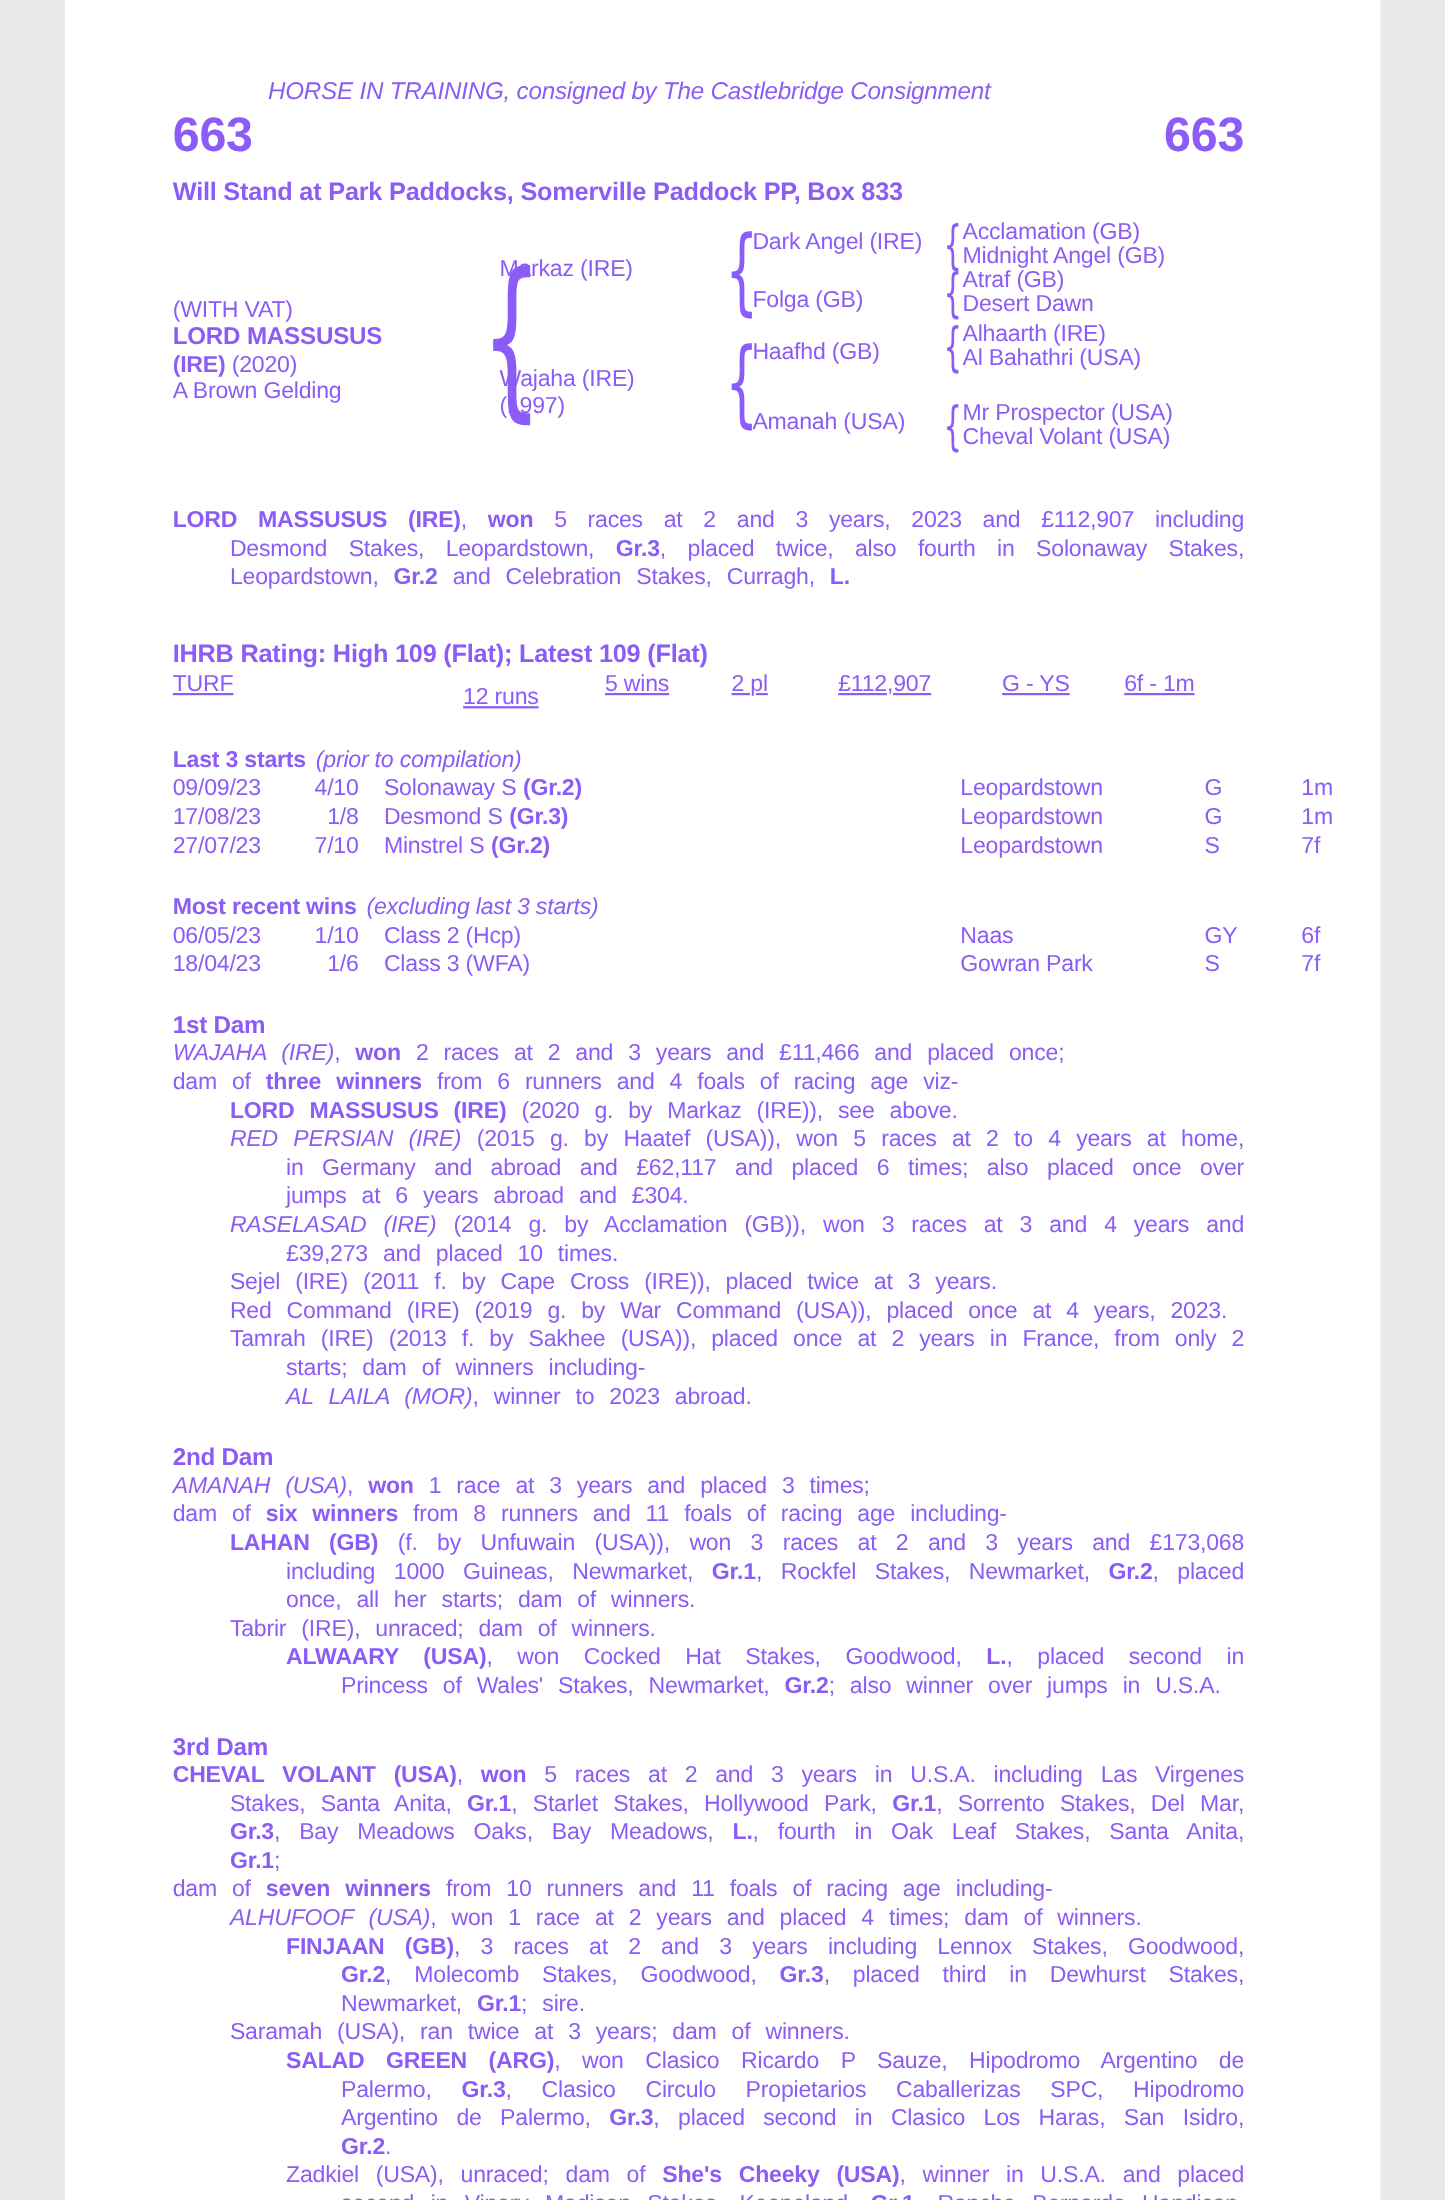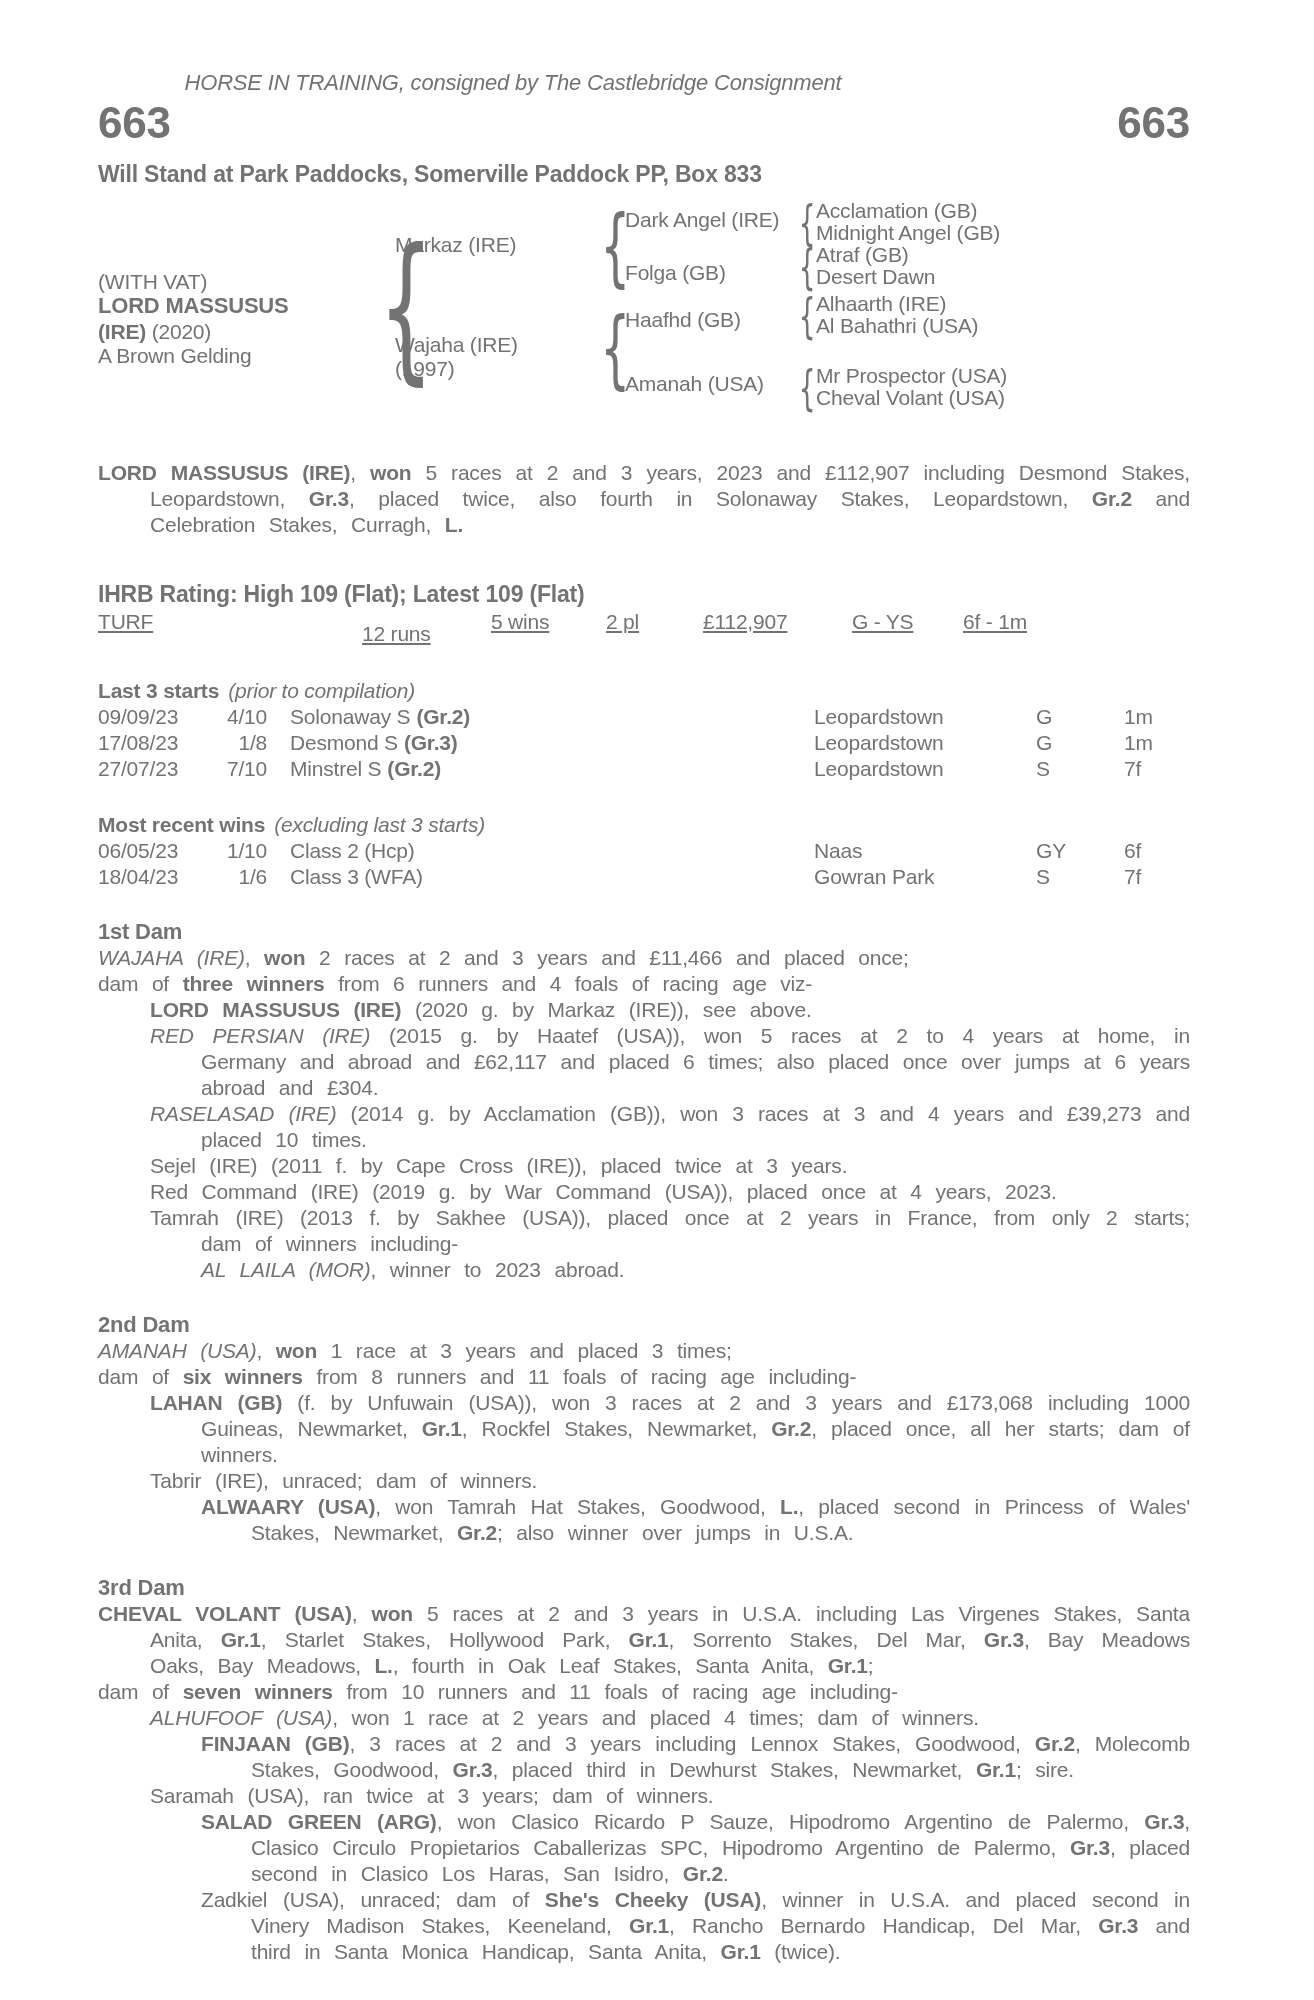--- a/index.html
+++ b/index.html
@@ -1,21 +1,21 @@
 <!DOCTYPE html>
 <html><head>
 <meta charset="utf-8">
 <style>
   html,body{margin:0;padding:0;background:#e9e9e9;}
   .page{
     position:relative;
-    width:1314px;height:2000px;
+    width:1196px;height:2000px;
     margin:0 auto;
     background:#ffffff;
-    color:#737373;
+    color:#8b5cf6;
     font-family:"Liberation Sans",sans-serif;
     font-size:21px;line-height:26px;
     letter-spacing:-0.2px;
     overflow:hidden;
   }
   .content{padding:70px 124px 0 98px;}
   .b{font-weight:bold;}
   .i{font-style:italic;}
   .consign{font-style:italic;font-size:22px;line-height:26px;text-align:center;width:830px;}
   .lot-row{display:flex;justify-content:space-between;align-items:flex-start;
@@ -183,21 +183,21 @@
       <p class="para lv1"><span>Tamrah (IRE) (2013 f. by Sakhee (USA)), placed once at 2 years in France, from only 2 starts; dam of winners including-</span></p>
       <p class="para lv2"><span class="i">AL LAILA (MOR)</span><span>, winner to 2023 abroad.</span></p>
     </div>
 
     <div class="dam-sec">
       <div class="dam-h">2nd Dam</div>
       <p class="para lv0"><span class="i">AMANAH (USA)</span><span>, </span><span class="b">won</span><span> 1 race at 3 years and placed 3 times;</span></p>
       <p class="para lv0"><span>dam of </span><span class="b">six winners</span><span> from 8 runners and 11 foals of racing age including-</span></p>
       <p class="para lv1"><span class="b">LAHAN (GB)</span><span> (f. by Unfuwain (USA)), won 3 races at 2 and 3 years and £173,068 including 1000 Guineas, Newmarket, </span><span class="b">Gr.1</span><span>, Rockfel Stakes, Newmarket, </span><span class="b">Gr.2</span><span>, placed once, all her starts; dam of winners.</span></p>
       <p class="para lv1"><span>Tabrir (IRE), unraced; dam of winners.</span></p>
-      <p class="para lv2"><span class="b">ALWAARY (USA)</span><span>, won Tamrah Hat Stakes, Goodwood, </span><span class="b">L.</span><span>, placed second in Princess of Wales' Stakes, Newmarket, </span><span class="b">Gr.2</span><span>; also winner over jumps in U.S.A.</span></p>
+      <p class="para lv2"><span class="b">ALWAARY (USA)</span><span>, won Cocked Hat Stakes, Goodwood, </span><span class="b">L.</span><span>, placed second in Princess of Wales' Stakes, Newmarket, </span><span class="b">Gr.2</span><span>; also winner over jumps in U.S.A.</span></p>
     </div>
 
     <div class="dam-sec">
       <div class="dam-h">3rd Dam</div>
       <p class="para lv0"><span class="b">CHEVAL VOLANT (USA)</span><span>, </span><span class="b">won</span><span> 5 races at 2 and 3 years in U.S.A. including Las Virgenes Stakes, Santa Anita, </span><span class="b">Gr.1</span><span>, Starlet Stakes, Hollywood Park, </span><span class="b">Gr.1</span><span>, Sorrento Stakes, Del Mar, </span><span class="b">Gr.3</span><span>, Bay Meadows Oaks, Bay Meadows, </span><span class="b">L.</span><span>, fourth in Oak Leaf Stakes, Santa Anita, </span><span class="b">Gr.1</span><span>;</span></p>
       <p class="para lv0"><span>dam of </span><span class="b">seven winners</span><span> from 10 runners and 11 foals of racing age including-</span></p>
       <p class="para lv1"><span class="i">ALHUFOOF (USA)</span><span>, won 1 race at 2 years and placed 4 times; dam of winners.</span></p>
       <p class="para lv2"><span class="b">FINJAAN (GB)</span><span>, 3 races at 2 and 3 years including Lennox Stakes, Goodwood, </span><span class="b">Gr.2</span><span>, Molecomb Stakes, Goodwood, </span><span class="b">Gr.3</span><span>, placed third in Dewhurst Stakes, Newmarket, </span><span class="b">Gr.1</span><span>; sire.</span></p>
       <p class="para lv1"><span>Saramah (USA), ran twice at 3 years; dam of winners.</span></p>
       <p class="para lv2"><span class="b">SALAD GREEN (ARG)</span><span>, won Clasico Ricardo P Sauze, Hipodromo Argentino de Palermo, </span><span class="b">Gr.3</span><span>, Clasico Circulo Propietarios Caballerizas SPC, Hipodromo Argentino de Palermo, </span><span class="b">Gr.3</span><span>, placed second in Clasico Los Haras, San Isidro, </span><span class="b">Gr.2</span><span>.</span></p>

